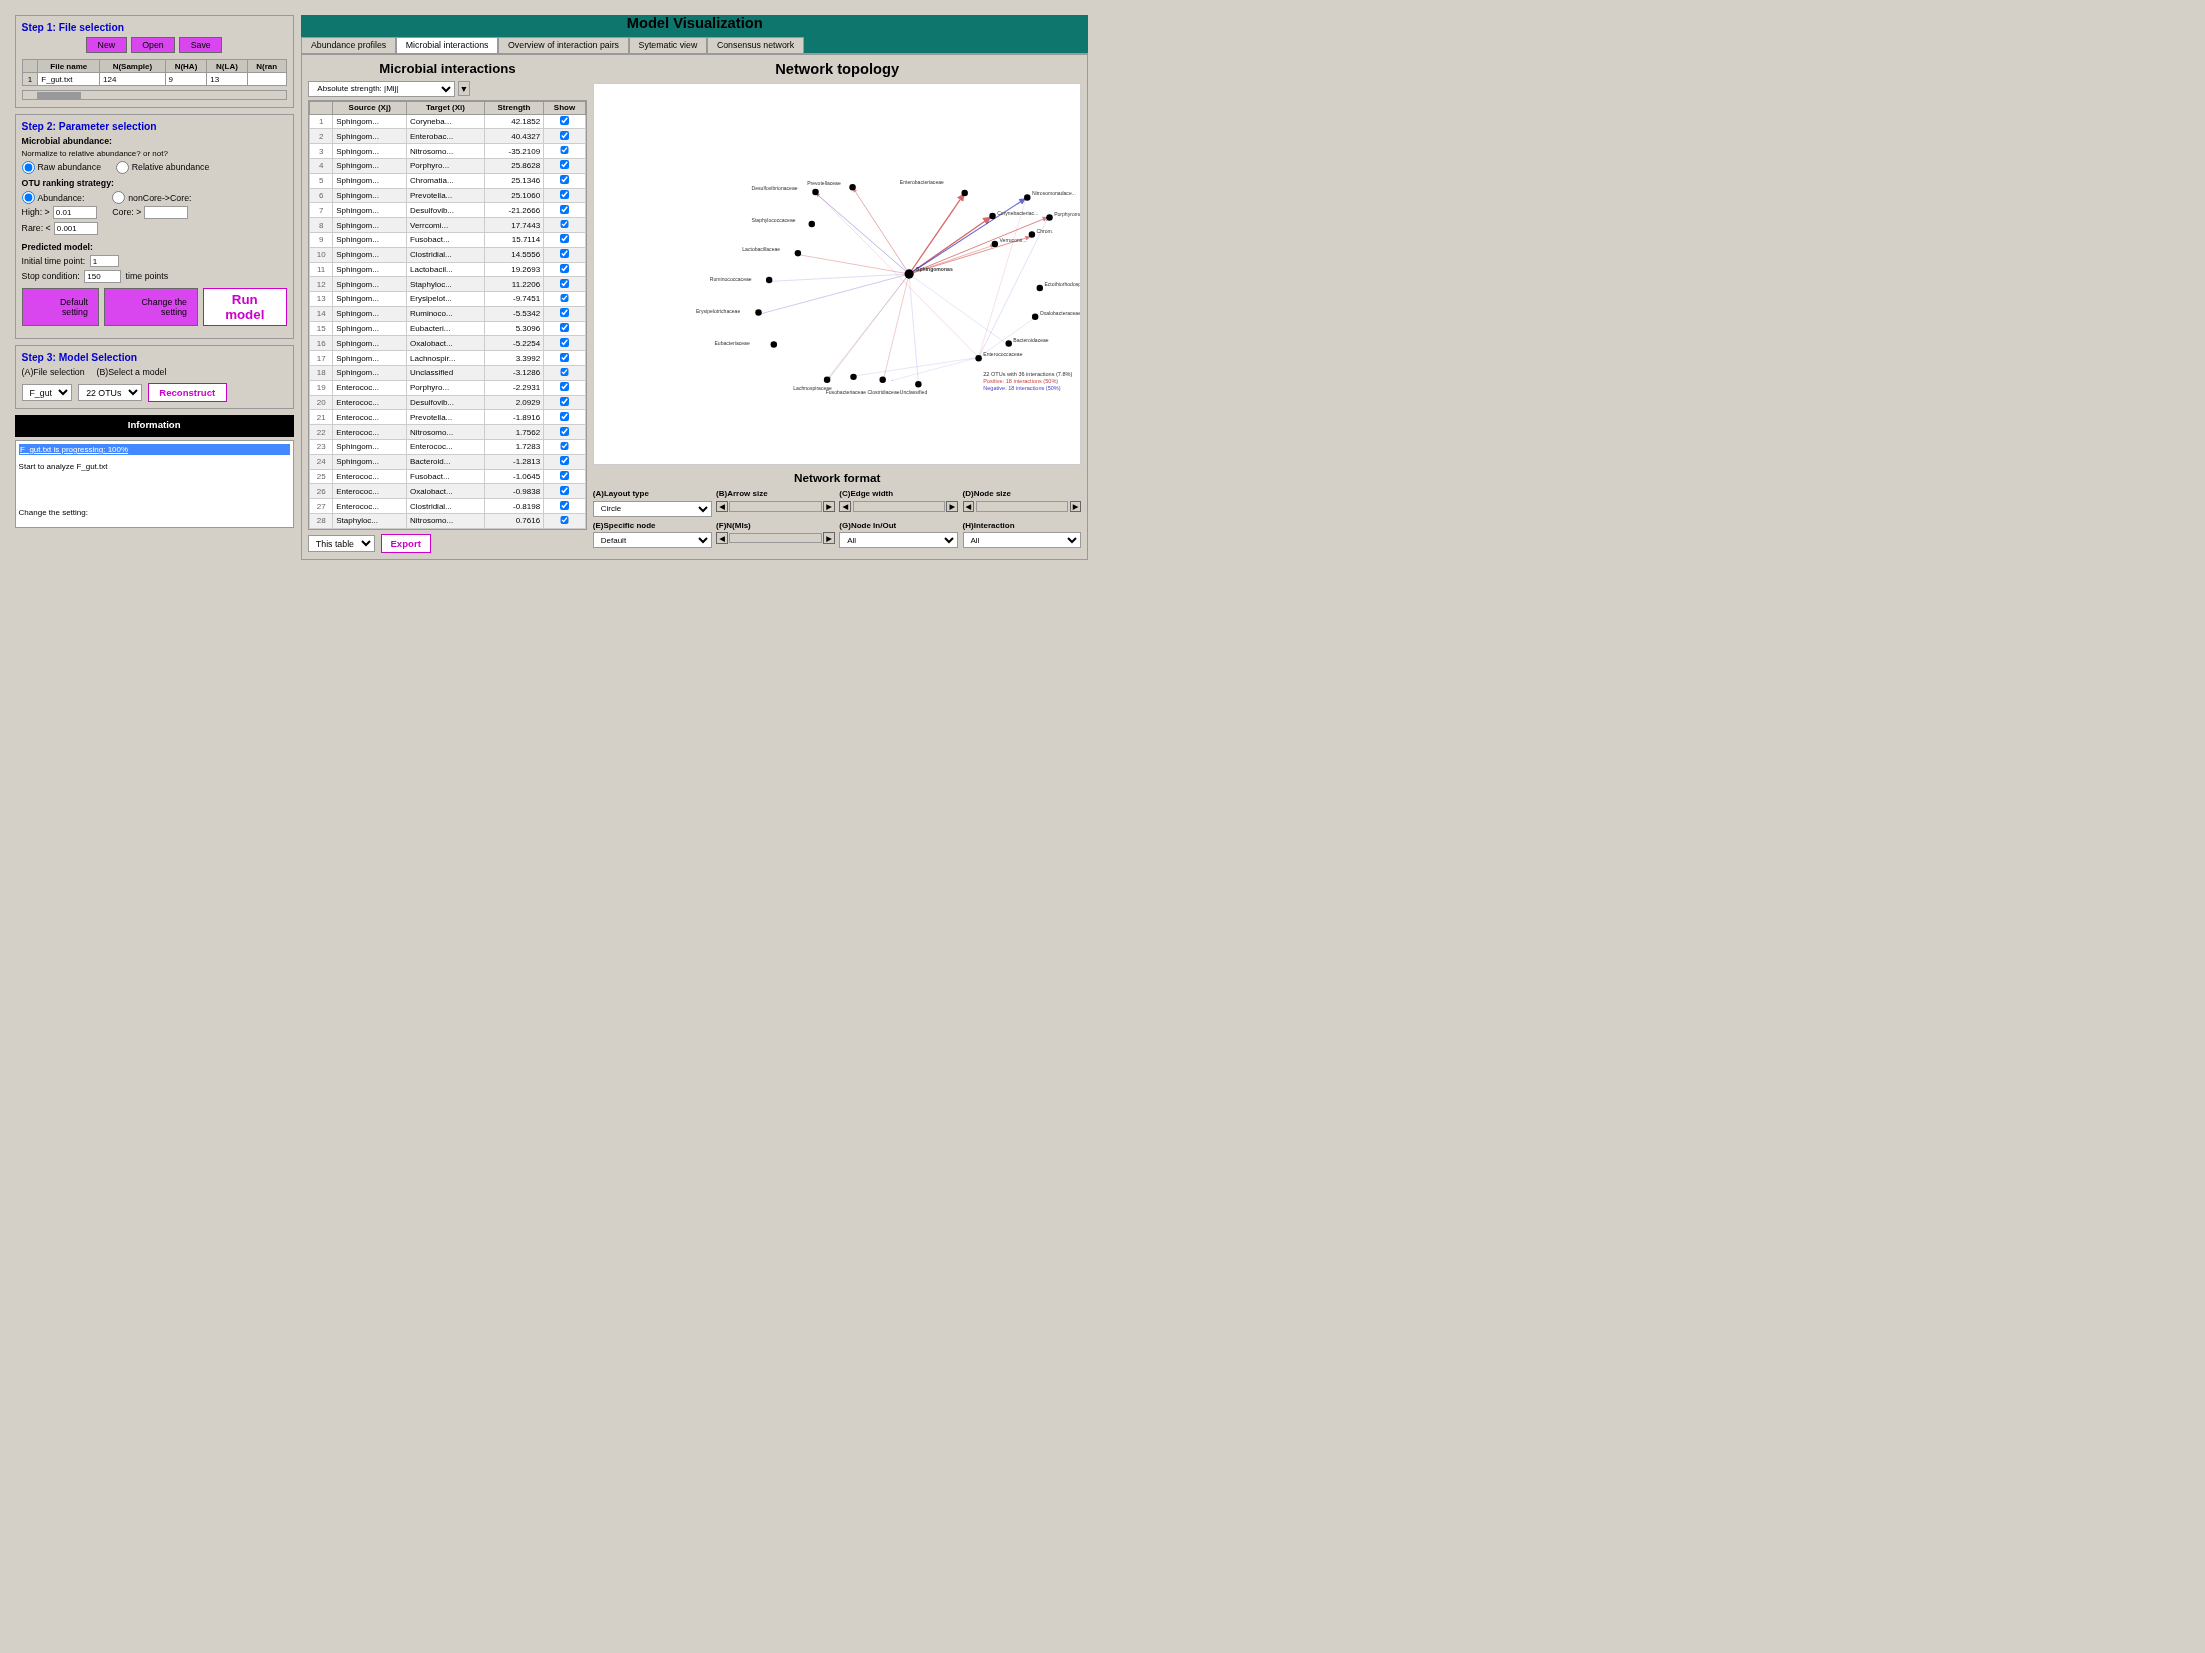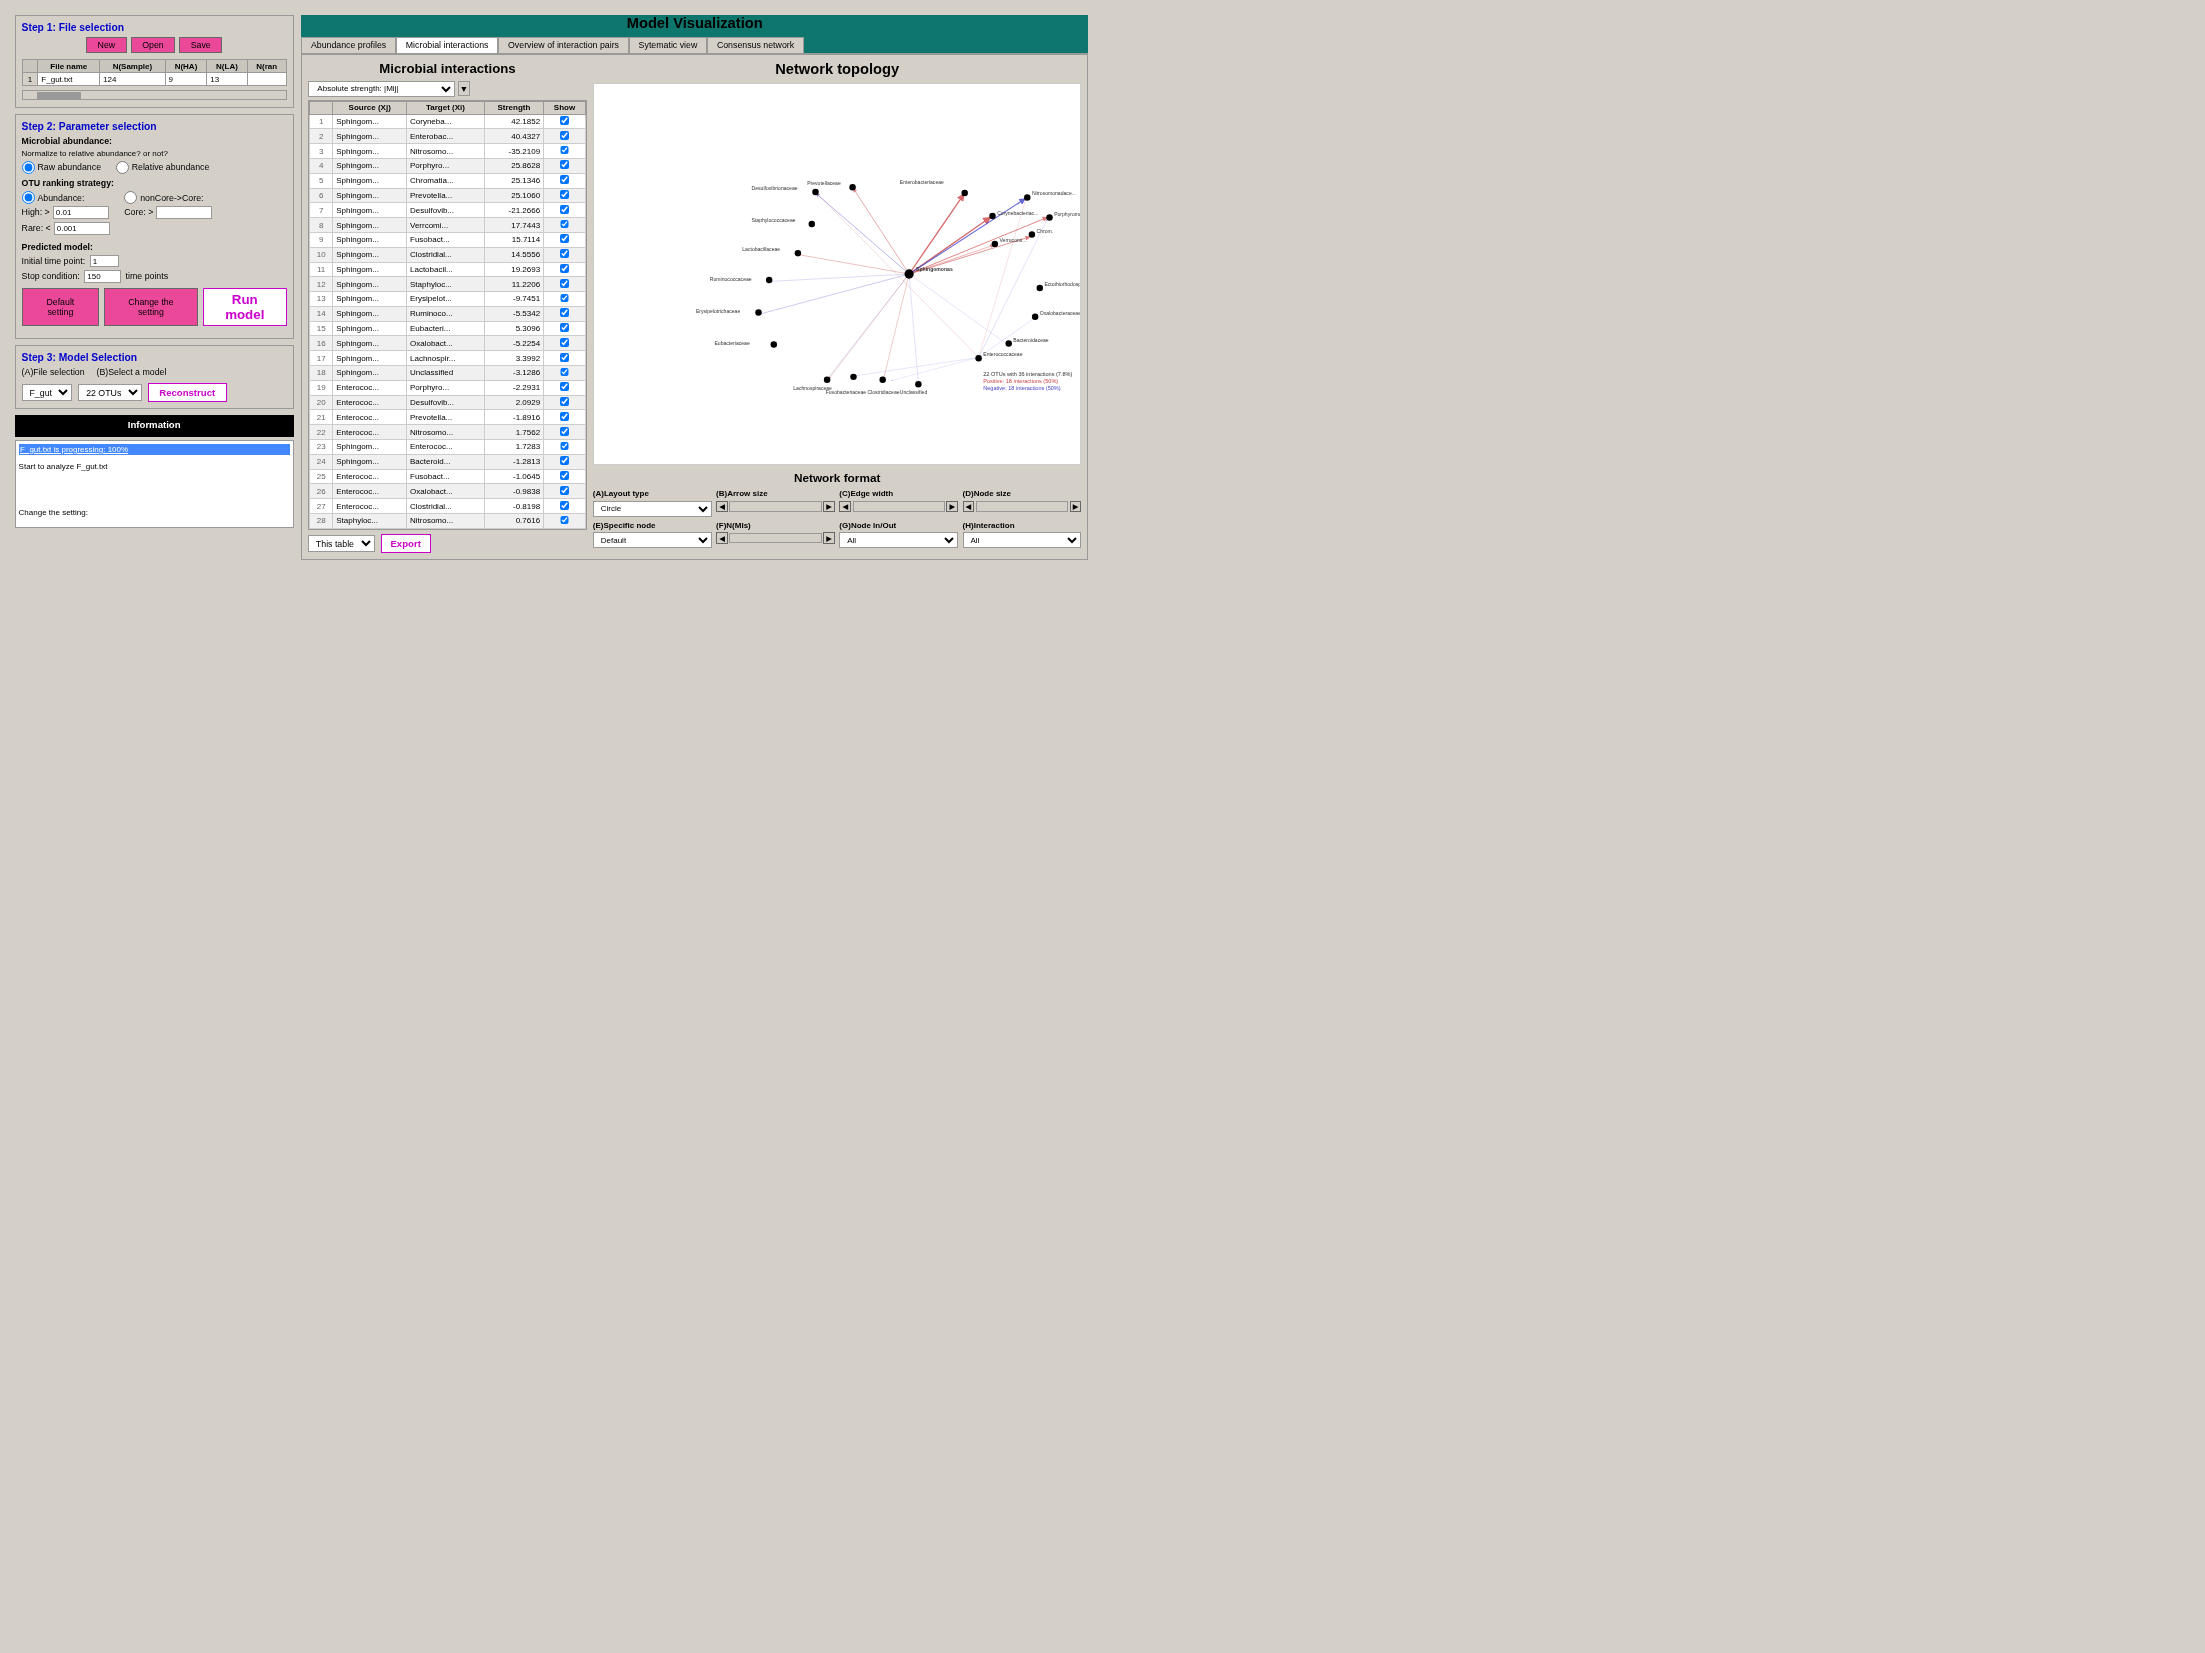--- a/index.html
+++ b/index.html
@@ -7,40 +7,40 @@
     
     .main-container { display: flex; padding: 14.7px; gap: 7.4px; }
     
     
     .left-panel { width: 279px; background: #d4d0c8; flex-shrink: 0; }
     
     .step-header { color: #0000cc; font-weight: bold; font-size: 10.3px; margin-bottom: 4.4px; }
     
     .file-section { background: #d4d0c8; border: 0.7px solid #999; padding: 5.9px; margin-bottom: 5.9px; }
     .btn-row { display: flex; gap: 4.4px; margin-bottom: 5.9px; justify-content: center; }
-    .btn { padding: 2.2px 10.3px; background: #ec4899; border: 0.7px solid #666; cursor: pointer; font-size: 8.8px; }
+    .btn { padding: 2.2px 10.3px; background: #d946ef; border: 0.7px solid #666; cursor: pointer; font-size: 8.8px; text-align: right; }
     
     .file-table { width: 100%; border-collapse: collapse; font-size: 8px; }
     .file-table th { background: #c8c5bd; border: 0.7px solid #999; padding: 1.5px 2.9px; text-align: center; }
     .file-table td { border: 0.7px solid #999; padding: 1.5px 2.9px; background: white; }
     .file-table .row-num { background: #d4d0c8; text-align: center; }
     .scrollbar-row { background: #d4d0c8; height: 11.8px; display: flex; align-items: center; }
     .scrollbar-track { background: #d4d0c8; border: 0.7px solid #999; height: 10.3px; flex: 1; position: relative; }
     .scrollbar-thumb { background: #999; height: 7.4px; width: 44px; position: absolute; top: 1.5px; left: 14.7px; }
     
     .param-section { background: #d4d0c8; border: 0.7px solid #999; padding: 5.9px; margin-bottom: 5.9px; }
     .sub-title { font-weight: bold; margin-bottom: 2.9px; }
     .radio-row { display: flex; gap: 14.7px; align-items: center; margin-bottom: 4.4px; }
     .radio-label { display: flex; align-items: center; gap: 2.9px; }
     
     .otu-section { margin-top: 1px; }
     .otu-row { display: flex; gap: 14.7px; }
     .otu-col { display: flex; flex-direction: column; gap: 2.2px; }
     .input-row { display: flex; align-items: center; gap: 2.9px; margin-bottom: 1.5px; }
-    .small-input { width: 56px; border: 0.7px solid #999; padding: 0.7px 2.2px; background: white; font-size: 8px; }
+    .small-input { width: 44px; border: 0.7px solid #999; padding: 0.7px 2.2px; background: white; font-size: 8px; }
     
     .predicted-section { margin-top: 5.9px; }
     .pred-row { display: flex; align-items: center; gap: 4.4px; margin-bottom: 2.9px; }
     
     .action-row { display: flex; gap: 4.4px; margin: 5.9px 0; }
     .btn-pink { background: white; border: 1.5px solid #cc00cc; color: #cc00cc; font-weight: bold; padding: 2.9px 7.4px; cursor: pointer; }
     
     .step3-section { background: #d4d0c8; border: 0.7px solid #999; padding: 5.9px; margin-bottom: 5.9px; }
     .file-select-row { display: flex; gap: 11.8px; margin-bottom: 5.9px; font-size: 8.8px; }
     .reconstruct-row { display: flex; gap: 5.9px; align-items: center; }

